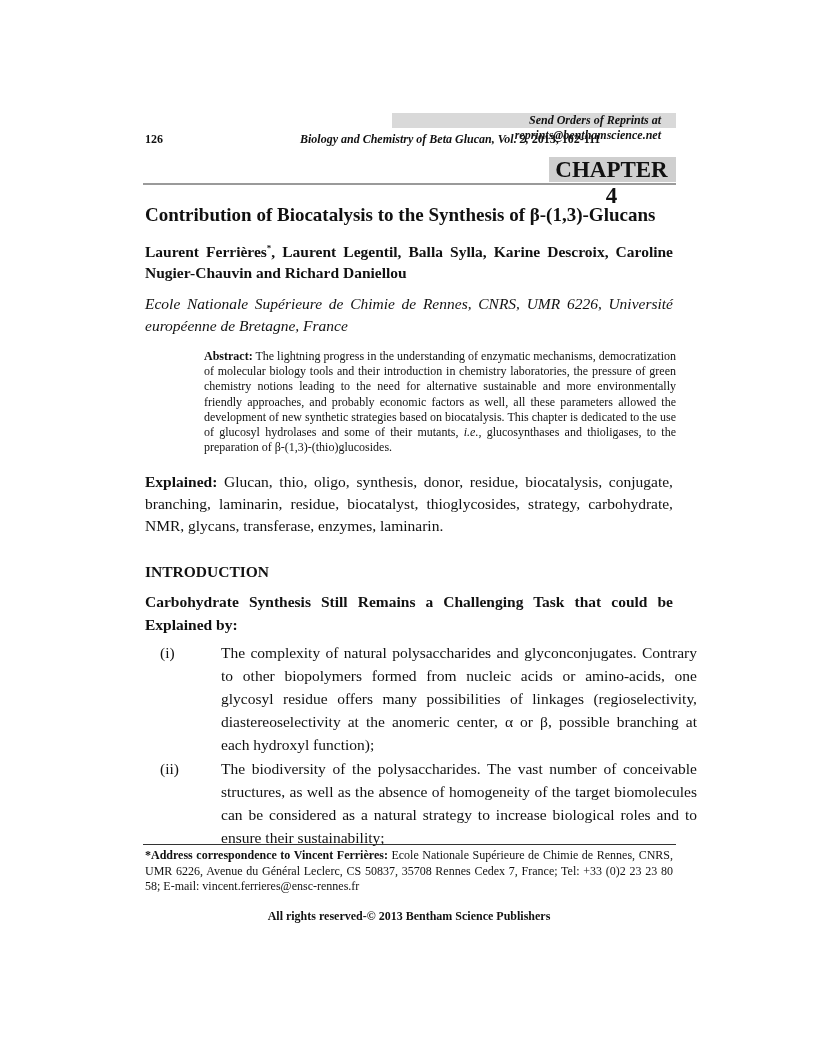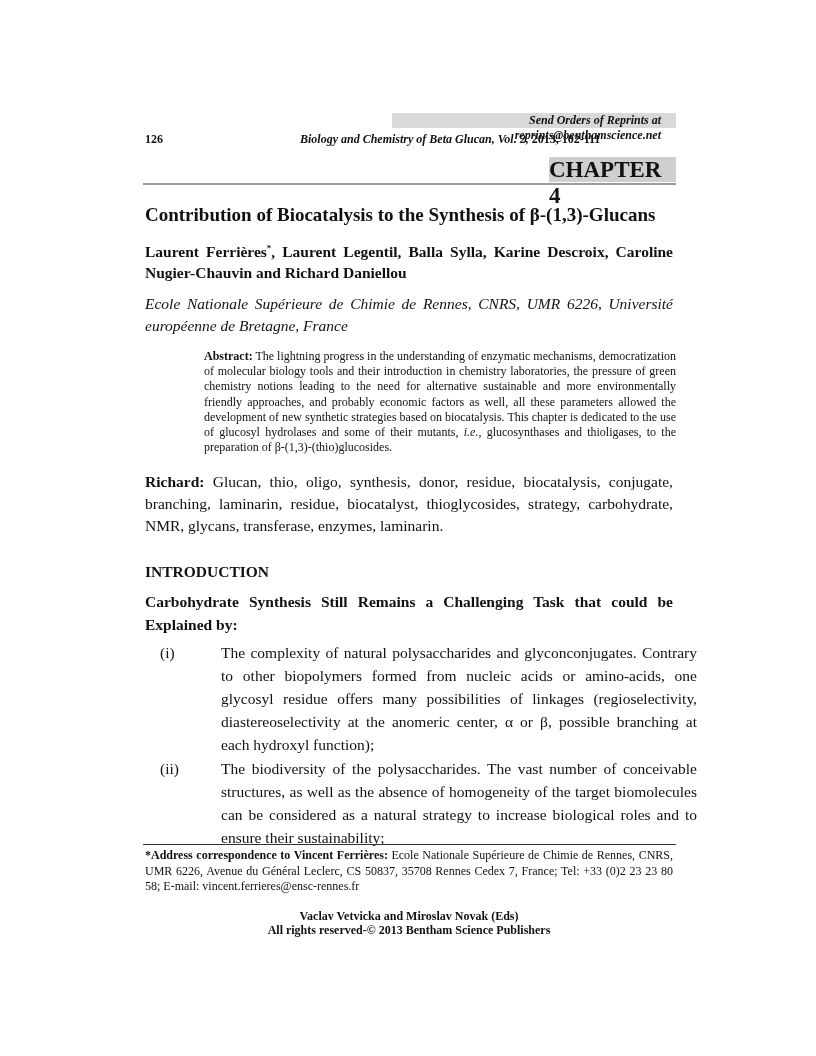--- a/index.html
+++ b/index.html
@@ -6,21 +6,21 @@
   body { width: 816px; height: 1056px; position: relative; overflow: hidden;
          font-family: "Liberation Serif", "DejaVu Serif", serif; color: #111; }
   .abs { position: absolute; }
   .reprints { left: 392px; top: 113px; width: 284px; height: 15px; background: #d9d9d9;
               font-size: 12px; font-weight: bold; font-style: italic; text-align: right;
               line-height: 15px; padding-right: 15px; box-sizing: border-box; }
   .page-num { left: 145px; top: 132px; font-size: 12px; font-weight: bold; line-height: 15px; }
   .journal { left: 258px; top: 132px; font-size: 12px; font-weight: bold; line-height: 15px; margin-left: 42px; }
   .journal i { font-style: italic; }
   .chapter { left: 549px; top: 157px; width: 127px; height: 25px; background: #cfcfcf;
-             font-size: 23px; font-weight: bold; text-align: left; line-height: 26px;
+             font-size: 23px; font-weight: bold; text-align: center; line-height: 26px;
              box-sizing: border-box; padding-right: 2px; }
   .rule-top { left: 143px; top: 183px; width: 533px; height: 2px; background: #9a9a9a; }
   .title { left: 145px; top: 203px; font-size: 19px; font-weight: bold; line-height: 24px; white-space: nowrap; }
   .authors { left: 145px; top: 238px; width: 528px; font-size: 15.5px; font-weight: bold; line-height: 21px; text-align: justify; }
   .authors sup { font-size: 9px; }
   .affil { left: 145px; top: 293px; width: 528px; font-size: 15.5px; font-style: italic; line-height: 22px; text-align: justify; }
   .abstract { left: 172px; top: 349px; width: 472px; font-size: 12px; line-height: 15.2px; text-align: justify; margin-left: 32px; }
   .abstract b { font-weight: bold; }
   .keywords { left: 145px; top: 471px; width: 528px; font-size: 15.5px; line-height: 22px; text-align: justify; }
   .keywords b { font-weight: bold; }
@@ -44,33 +44,32 @@
 <div class="abs journal"><i>Biology and Chemistry of Beta Glucan, Vol. 2,</i><span> 2013, 102-111</span></div>
 <div class="abs chapter">CHAPTER 4</div>
 <div class="abs rule-top"></div>
 
 <div class="abs title">Contribution of Biocatalysis to the Synthesis of β-(1,3)-Glucans</div>
 <div class="abs authors"><span>Laurent Ferrières</span><sup>*</sup><span>, Laurent Legentil, Balla Sylla, Karine Descroix, Caroline Nugier-Chauvin and Richard Daniellou</span></div>
 <div class="abs affil">Ecole Nationale Supérieure de Chimie de Rennes, CNRS, UMR 6226, Université européenne de Bretagne, France</div>
 
 <div class="abs abstract"><b>Abstract:</b><span> The lightning progress in the understanding of enzymatic mechanisms, democratization of molecular biology tools and their introduction in chemistry laboratories, the pressure of green chemistry notions leading to the need for alternative sustainable and more environmentally friendly approaches, and probably economic factors as well, all these parameters allowed the development of new synthetic strategies based on biocatalysis. This chapter is dedicated to the use of glucosyl hydrolases and some of their mutants, </span><i>i.e.,</i><span> glucosynthases and thioligases, to the preparation of β-(1,3)-(thio)glucosides.</span></div>
 
-<div class="abs keywords"><b>Richard:</b><span> Glucan, thio, oligo, synthesis, donor, residue, biocatalysis, conjugate, branching, laminarin, residue, biocatalyst, thioglycosides, strategy, carbohydrate, NMR, glycans, transferase, enzymes, laminarin.</span></div>
+<div class="abs keywords"><b>Explained:</b><span> Glucan, thio, oligo, synthesis, donor, residue, biocatalysis, conjugate, branching, laminarin, residue, biocatalyst, thioglycosides, strategy, carbohydrate, NMR, glycans, transferase, enzymes, laminarin.</span></div>
 
 <div class="abs intro">INTRODUCTION</div>
 <div class="abs subhead">Carbohydrate Synthesis Still Remains a Challenging Task that could be Explained by:</div>
 
 <div class="abs item item1">
   <span class="num">(i)</span>
   <div class="txt">The complexity of natural polysaccharides and glyconconjugates. Contrary to other biopolymers formed from nucleic acids or amino-acids, one glycosyl residue offers many possibilities of linkages (regioselectivity, diastereoselectivity at the anomeric center, α or β, possible branching at each hydroxyl function);</div>
 </div>
 <div class="abs item item2">
   <span class="num">(ii)</span>
   <div class="txt">The biodiversity of the polysaccharides. The vast number of conceivable structures, as well as the absence of homogeneity of the target biomolecules can be considered as a natural strategy to increase biological roles and to ensure their sustainability;</div>
 </div>
 
 <div class="abs rule-foot"></div>
 <div class="abs footnote"><b>*Address correspondence to Vincent Ferrières:</b><span> Ecole Nationale Supérieure de Chimie de Rennes, CNRS, UMR 6226, Avenue du Général Leclerc, CS 50837, 35708 Rennes Cedex 7, France; Tel: +33 (0)2 23 23 80 58; E-mail: vincent.ferrieres@ensc-rennes.fr</span></div>
 
 <div class="abs editors">
-  <div>Vaclav Vetvicka and Miroslav Novak (Eds)</div>
   <div>All rights reserved-© 2013 Bentham Science Publishers</div>
 </div>
 
 </body></html>

